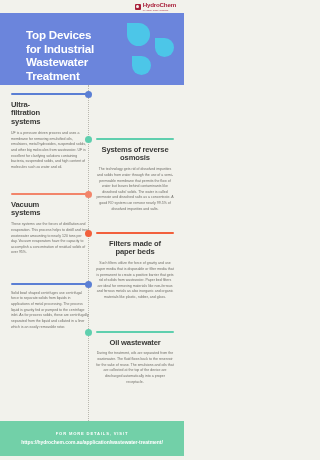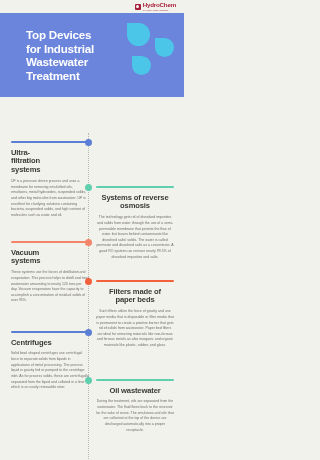--- a/index.html
+++ b/index.html
@@ -58,21 +58,21 @@
     font-size: 2.2px;
     color: #a81f3a;
     letter-spacing: 0.3px;
     line-height: 1;
     margin-top: 0.5px;
   }
 
   
   .header {
     position: relative;
-    height: 84px;
+    height: 72px;
     background: #6b85dc;
     overflow: hidden;
   }
   .header-title {
     position: absolute;
     left: 26px;
     top: 15px;
     width: 110px;
     font-size: 11.6px;
     font-weight: bold;
@@ -92,21 +92,20 @@
   .drop.d2 { width: 19px; height: 19px; right: 10px; top: 25px;
              border-radius: 0 50% 50% 50%; transform: rotate(0deg); }
   .drop.d3 { width: 19px; height: 19px; right: 33px; top: 43px;
              border-radius: 0 50% 50% 50%; transform: rotate(0deg); }
 
   
   .body-area {
     position: relative;
     height: 336px;
     background: #f2f2ec;
-    margin-top: 36px;
   }
   .spine {
     position: absolute;
     left: 88px;
     top: 0;
     width: 0;
     height: 336px;
     border-left: 1px dotted #b9b7ae;
   }
 
@@ -232,21 +231,20 @@
     <div class="item right" style="top:147px">
       <div class="item-rule" style="background:#f2603c"></div>
       <div class="item-title">Filters made of
 paper beds</div>
       <div class="item-body">Such filters utilize the force of gravity and use paper media that is disposable or filter media that is permanent to create a positive barrier that gets rid of solids from wastewater. Paper bed filters are ideal for removing materials like non-ferrous and ferrous metals as also inorganic and organic materials like plastic, rubber, and glass.</div>
     </div>
     <span class="dot" style="top:145px;background:#f2603c"></span>
 
     <div class="item left" style="top:198px">
       <div class="item-rule" style="background:#5b7fd4"></div>
-      <div class="item-title">Centrifuges</div>
       <div class="item-body">Solid bowl shaped centrifuges use centrifugal force to separate solids from liquids in applications of metal processing. The process liquid is gravity fed or pumped to the centrifuge inlet. As for process solids, these are centrifugally separated from the liquid and collated in a liner which is an easily removable rotor.</div>
     </div>
     <span class="dot" style="top:196px;background:#5b7fd4"></span>
 
     <div class="item right" style="top:246px">
       <div class="item-rule" style="background:#5fcfae"></div>
       <div class="item-title">Oil wastewater</div>
       <div class="item-body">During the treatment, oils are separated from the wastewater. The fluid flows back to the reservoir for the sake of reuse. The emulsions and oils that are collected at the top of the device are discharged automatically into a proper receptacle.</div>
     </div>
     <span class="dot" style="top:244px;background:#5fcfae"></span>

